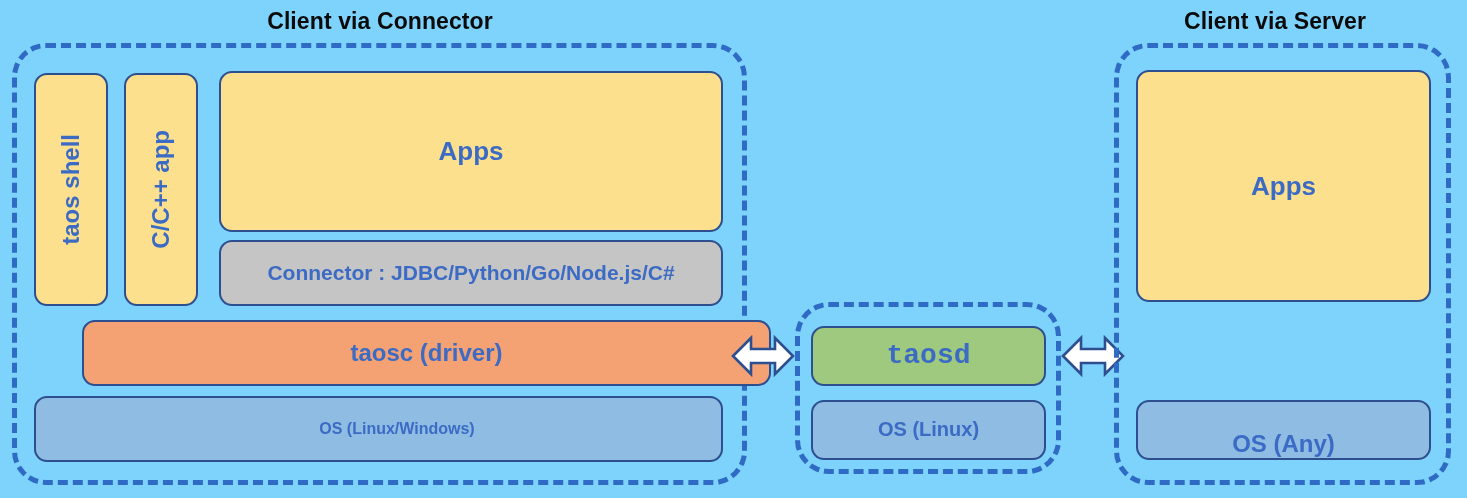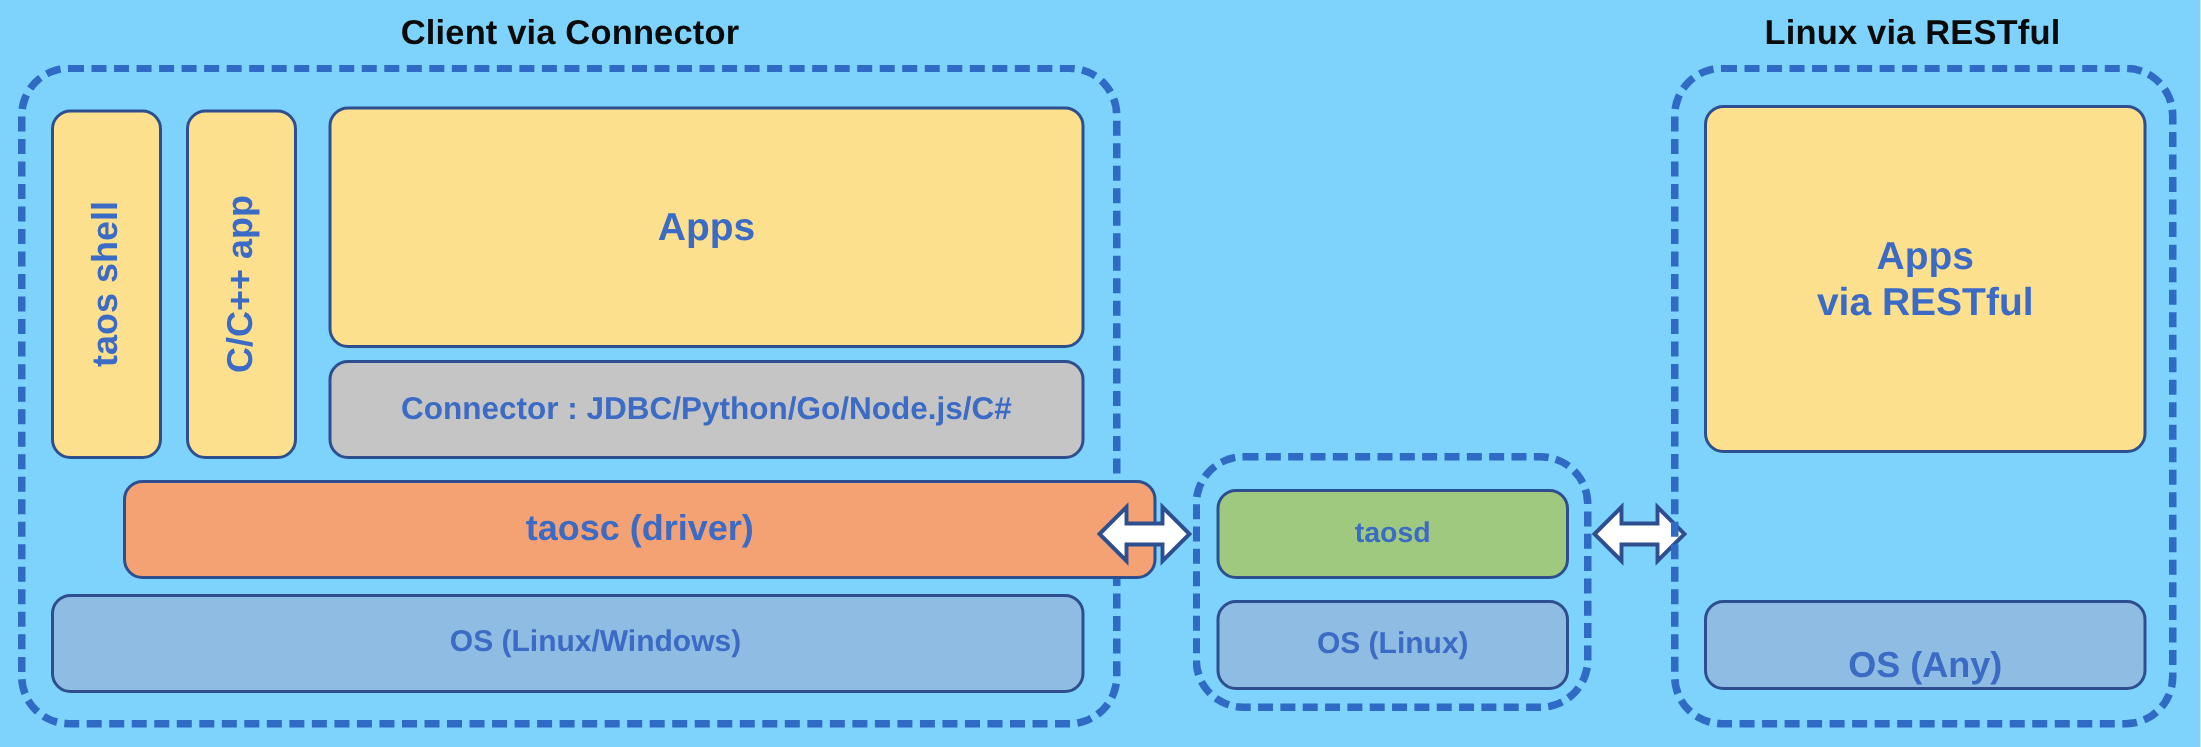--- a/index.html
+++ b/index.html
@@ -71,21 +71,21 @@
   .arrow-wrap svg { display: block; }
 </style>
 </head>
 <body>
 
 <div id="canvas">
 
   <div class="col-title" style="left:245px; top:8px; width:270px;">Client via Connector</div>
 
 
-  <div class="col-title" style="left:1130px; top:8px; width:290px;">Linux via RESTful</div>
+  <div class="col-title" style="left:1130px; top:8px; width:290px;">Client via Server</div>
 
   <div class="dash-group" style="left:12px; top:43px; width:735px; height:442px;">
   </div>
 
   <div class="box fill-yellow" style="left:34px; top:73px; width:74px; height:233px; font-size:24px;">
     <span class="vert-label">taos shell</span>
   </div>
 
   <div class="box fill-yellow" style="left:124px; top:73px; width:74px; height:233px; font-size:24px;">
     <span class="vert-label">C/C++ app</span>
@@ -96,54 +96,53 @@
   </div>
 
   <div class="box fill-gray" style="left:219px; top:240px; width:504px; height:66px; font-size:21px;">
     <span>Connector : JDBC/Python/Go/Node.js/C#</span>
   </div>
 
   <div class="box fill-orange" style="left:34px; top:320px; width:689px; height:66px; font-size:24px;">
     <span>taosc (driver)</span>
   </div>
 
-  <div class="box fill-blue" style="left:34px; top:396px; width:689px; height:66px; font-size:20px;padding-left:37px;">
+  <div class="box fill-blue" style="left:34px; top:396px; width:689px; height:66px; font-size:16px;padding-left:37px;">
     <span>OS (Linux/Windows)</span>
   </div>
 
   <div class="arrow-wrap" style="left:731px; top:330px;">
     <svg width="64" height="52" viewBox="0 0 64 52">
       <polygon points="2,26 20,8 20,19 44,19 44,8 62,26 44,44 44,33 20,33 20,44" fill="#ffffff" stroke="#2E4F8F" stroke-width="2.6" stroke-linejoin="miter"></polygon>
     </svg>
   </div>
 
   <div class="dash-group" style="left:795px; top:302px; width:266px; height:172px;">
   </div>
 
-  <div class="box fill-green" style="left:811px; top:326px; width:235px; height:60px; font-size:19px;">
+  <div class="box fill-green" style="left:811px; top:326px; width:235px; height:60px; font-size:28px;font-family:Liberation Mono, monospace;">
     <span>taosd</span>
   </div>
 
   <div class="box fill-blue" style="left:811px; top:400px; width:235px; height:60px; font-size:20px;">
     <span>OS (Linux)</span>
   </div>
 
   <div class="arrow-wrap" style="left:1061px; top:330px;">
     <svg width="64" height="52" viewBox="0 0 64 52">
       <polygon points="2,26 20,8 20,19 44,19 44,8 62,26 44,44 44,33 20,33 20,44" fill="#ffffff" stroke="#2E4F8F" stroke-width="2.6" stroke-linejoin="miter"></polygon>
     </svg>
   </div>
 
   <div class="dash-group" style="left:1114px; top:43px; width:337px; height:442px;">
   </div>
 
   <div class="box fill-yellow" style="left:1136px; top:70px; width:295px; height:232px; font-size:26px;">
     <span>
       <span>Apps</span><br>
-      <span>via RESTful</span>
     </span>
   </div>
 
 
   <div class="box fill-blue" style="left:1136px; top:400px; width:295px; height:60px; font-size:24px;align-items:flex-end;">
     <span>OS (Any)</span>
   </div>
 
 </div>
 

